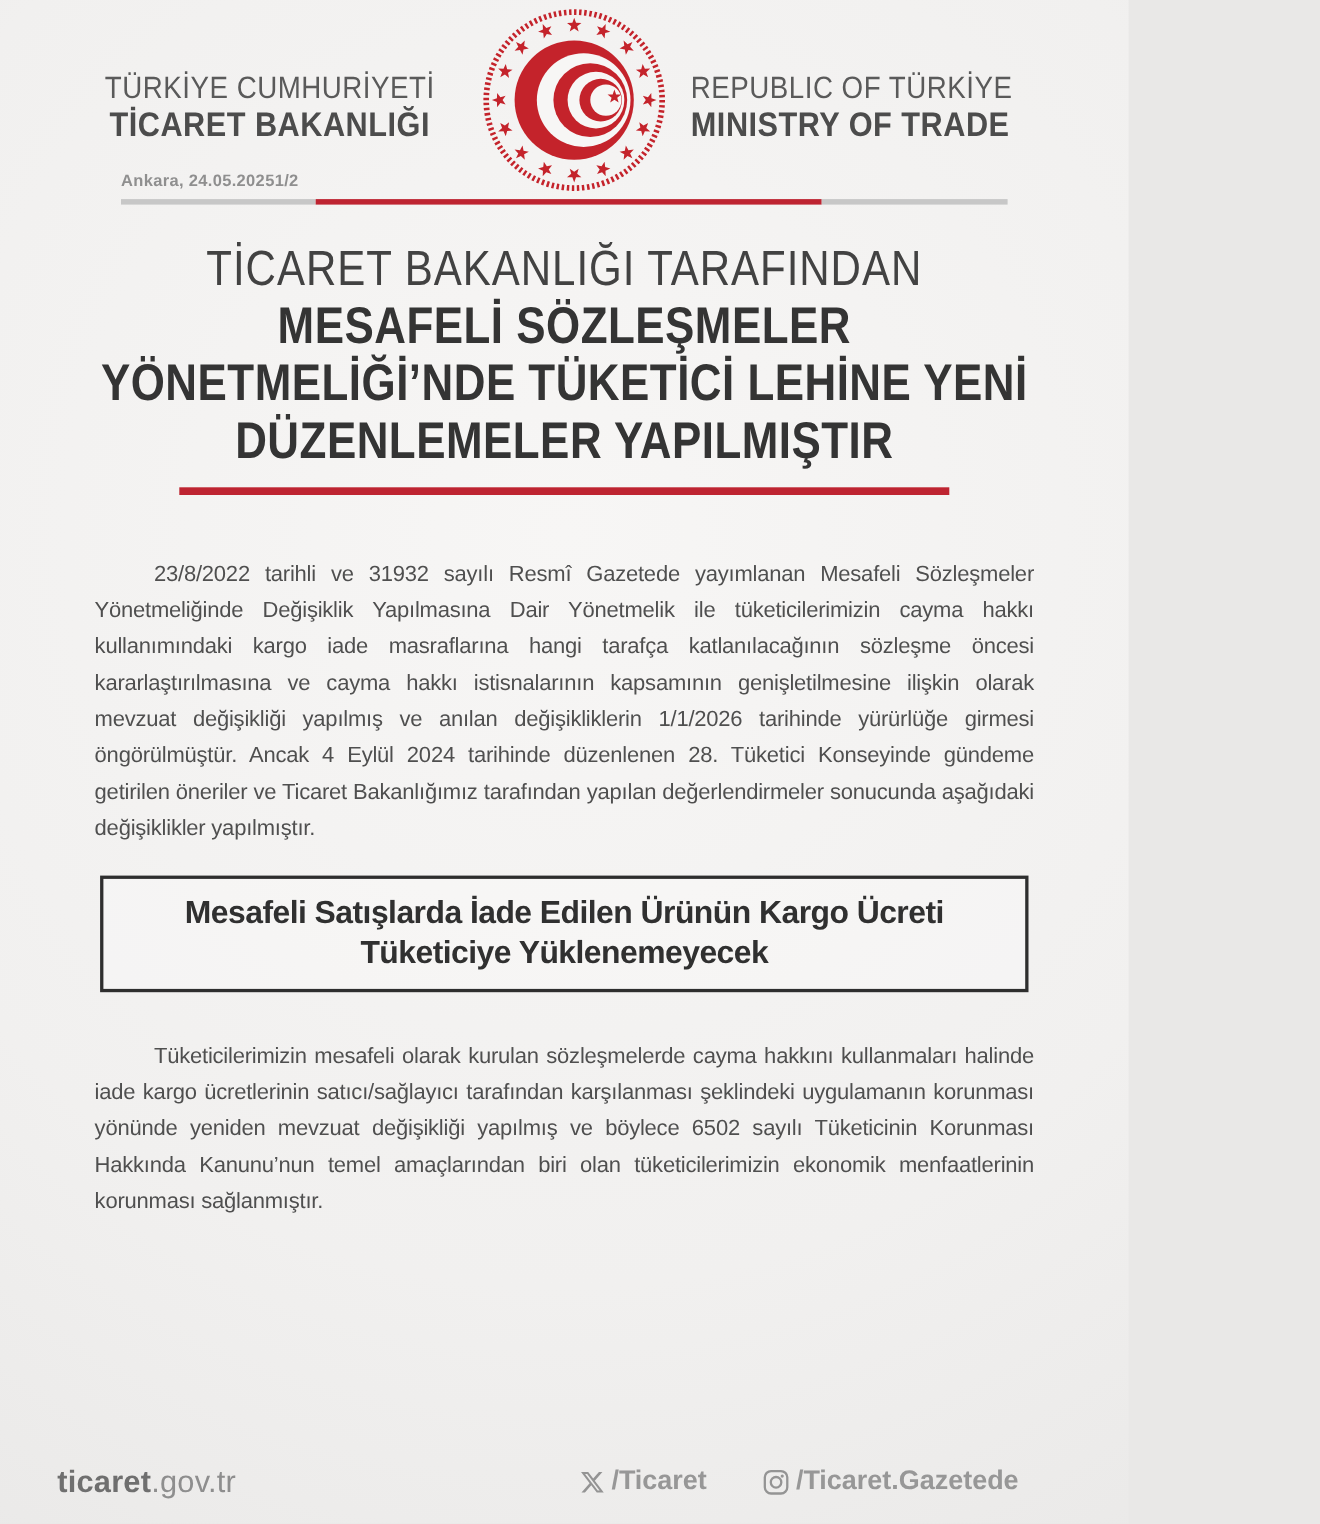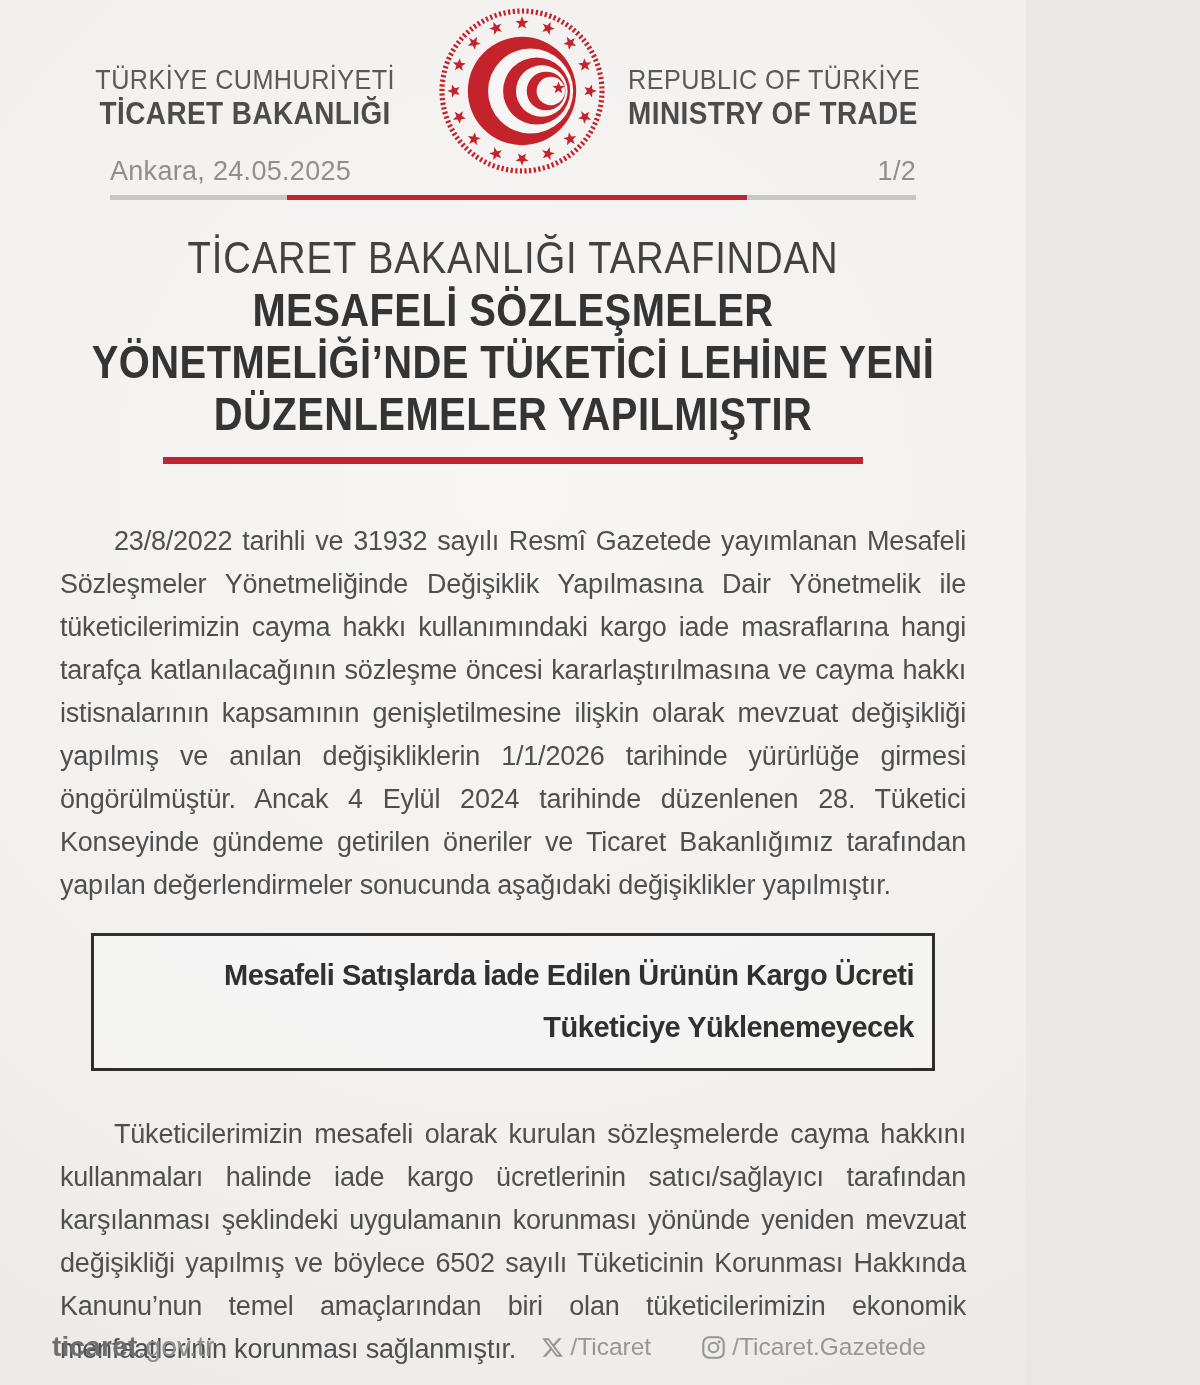--- a/index.html
+++ b/index.html
@@ -29,67 +29,67 @@
     padding-top:10px;height:172px;
   }
   .brand{line-height:1.18;transform:scaleX(0.9);}
   .brand-left{text-align:center;margin-right:40px;margin-top:14px;transform-origin:100% 50%;}
   .brand-right{text-align:left;margin-left:20px;width:336px;margin-top:14px;transform-origin:0 50%;}
   .brand .l1{font-size:28px;font-weight:400;color:#5a5a5a;letter-spacing:.5px;}
   .brand .l2{font-size:31px;font-weight:700;color:#4c4c4c;letter-spacing:.5px;}
   .logo{flex:0 0 auto;width:172px;height:172px;}
   
   .dateline{
-    display:flex;justify-content:space-between;align-items:flex-end;
+    display:flex;justify-content:flex-start;align-items:flex-end;
     padding:0 110px;margin-top:-16px;
-    font-size:27px;font-weight:400;color:var(--c-muted-gray);
+    font-size:15px;font-weight:700;color:var(--c-muted-gray);
     letter-spacing:.3px;
   }
   .rule{display:flex;height:5px;margin:8px 110px 0;}
   .rule .seg-gray{background:var(--c-rule-gray);}
   .rule .seg-red{background:var(--c-accent-red);}
   .rule .g1{width:22%;} .rule .r{width:57%;} .rule .g2{width:21%;}
   
   .title-block{
     margin-top:32px;text-align:center;
     transform:scaleX(0.85);transform-origin:50% 0;
     color:var(--c-ink-dark);
   }
   .title-kicker{font-size:45px;font-weight:400;line-height:52px;color:#424242;letter-spacing:1px;}
   .title-line{font-size:47px;font-weight:700;line-height:52px;letter-spacing:.5px;}
   .title-underline{width:700px;height:7px;margin:17px auto 0;background:var(--c-accent-red);}
   
   .para{
-    padding:0 60px;
-    font-size:27px;line-height:43px;
+    padding:0 86px;
+    font-size:20px;line-height:33px;
     color:var(--c-ink-body);
     text-align:justify;text-indent:54px;
     letter-spacing:-0.2px;
   }
   .para-1{margin-top:56px;}
   .para-2{margin-top:42px;}
   .heading-box{
     margin:26px 91px 0;
     border:3px solid var(--c-box-border);
     padding:13px 18px 15px;
-    text-align:right;
-    font-size:29px;font-weight:700;line-height:52px;
+    text-align:center;
+    font-size:29px;font-weight:700;line-height:36px;
     letter-spacing:-0.5px;
     color:#303030;
     background:rgba(255,255,255,.25);
   }
   
   .footer{
     position:absolute;left:0;right:0;bottom:22px;
     display:flex;align-items:center;
     padding:0 100px 0 52px;
   }
   .site{font-size:28px;color:#8e8e8e;letter-spacing:.2px;}
   .site .site-bold{font-weight:700;color:#6f6f6f;}
-  .social{margin-left:auto;display:flex;align-items:center;gap:50px;}
+  .social{margin-left:auto;display:flex;align-items:center;gap:50px;font-weight:bold;}
   .social-item{display:flex;align-items:center;gap:6px;font-size:24.5px;color:#979797;cursor:pointer;}
   .social-item svg{display:block;}
   .icon-stroke{fill:none;stroke:#949494;stroke-width:2;}
   .icon-fill{fill:#949494;}
 </style>
 </head>
 <body>
 
 <div class="page">
 

